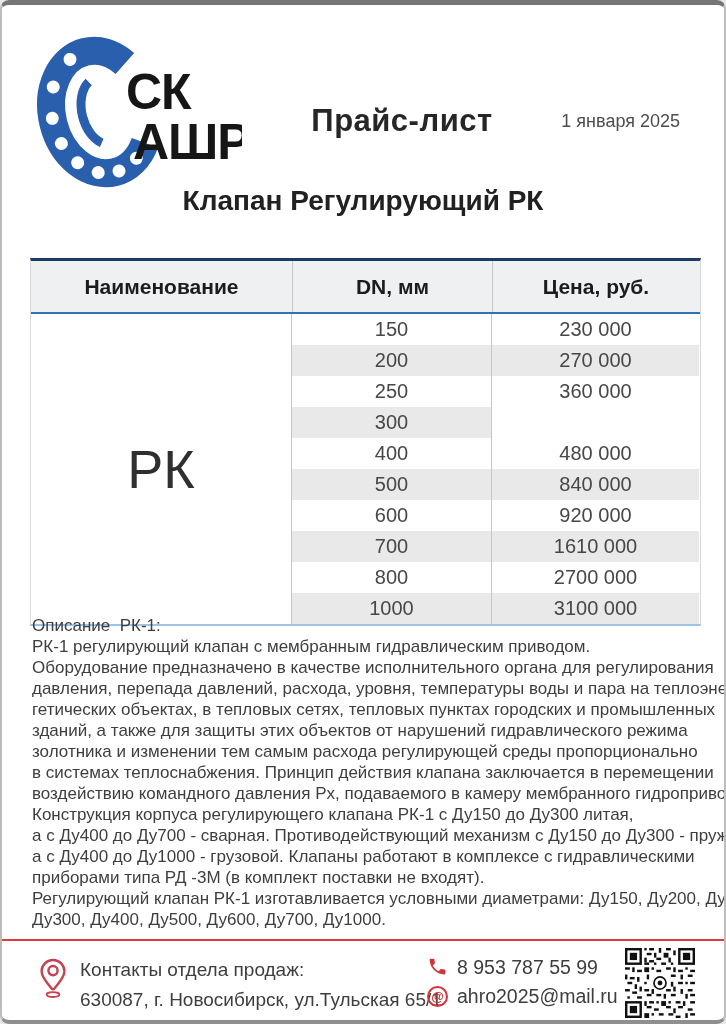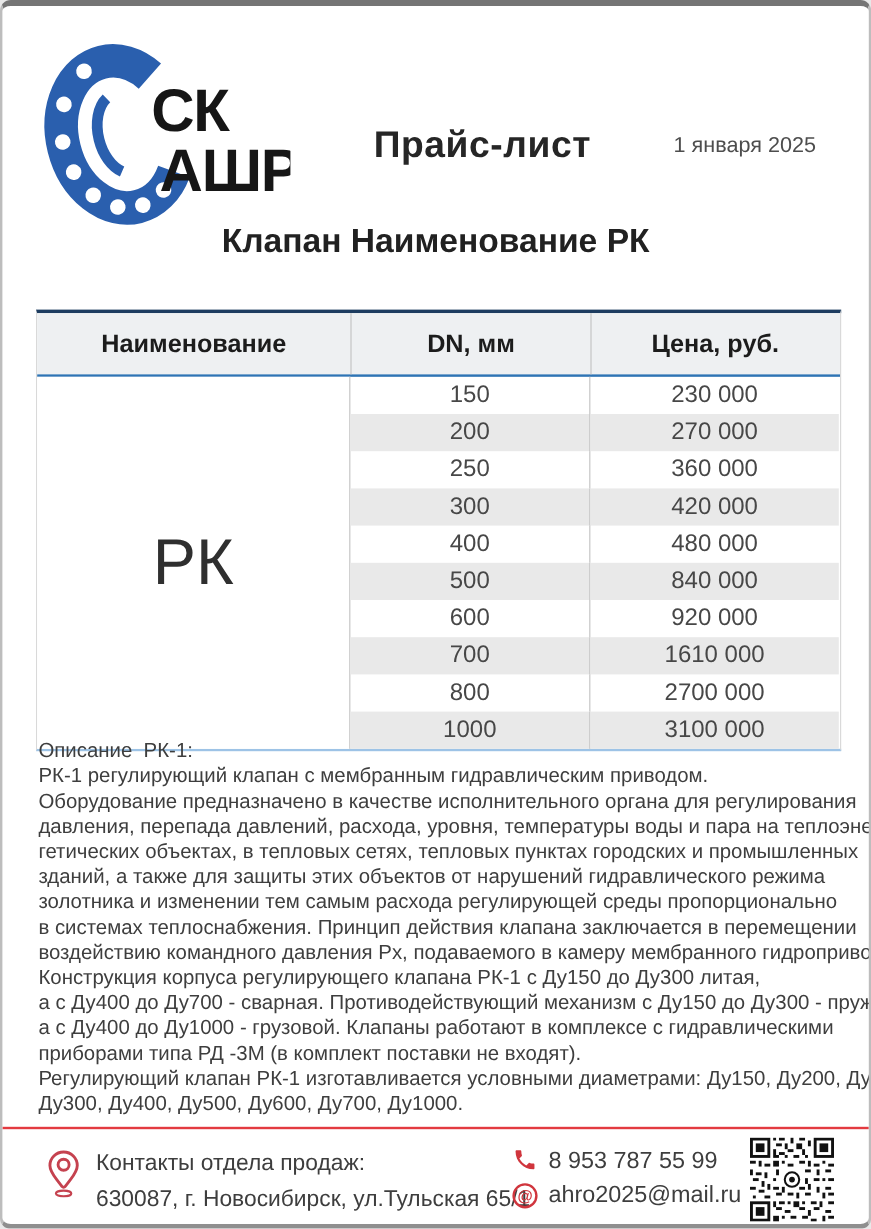--- a/index.html
+++ b/index.html
@@ -67,39 +67,38 @@
       <circle cx="74.2" cy="146.8" r="6.5" fill="#ffffff"></circle>
       <circle cx="94.0" cy="138.7" r="6.5" fill="#ffffff"></circle>
       <ellipse cx="74" cy="85" rx="22" ry="34" fill="none" stroke="#2a5fae" stroke-width="9" stroke-dasharray="70 110" stroke-dashoffset="-55"></ellipse>
     </g>
     <text x="96" y="82" font-size="50" font-weight="bold" letter-spacing="-1" fill="#161616">СК</text>
     <text x="103" y="132" font-size="50" font-weight="bold" letter-spacing="-1" fill="#161616">АШРО</text>
   </svg>
 
   <div class="doc-title">Прайс-лист</div>
   <div class="doc-date">1 января 2025</div>
-  <div class="product-title">Клапан Наименование РК</div>
+  <div class="product-title">Клапан Регулирующий РК</div>
 
   <div class="table">
     <div class="thead">
       <div class="th">Наименование</div>
       <div class="th">DN, мм</div>
       <div class="th">Цена, руб.</div>
     </div>
     <div class="tbody">
       <div class="product-cell">РК</div>
 
       <div class="cell dn">150</div>
       <div class="cell price">230 000</div>
       <div class="cell dn shade">200</div>
       <div class="cell price shade">270 000</div>
       <div class="cell dn">250</div>
       <div class="cell price">360 000</div>
       <div class="cell dn shade">300</div>
-      <div class="cell price shade">420 000</div>
       <div class="cell dn">400</div>
       <div class="cell price">480 000</div>
       <div class="cell dn shade">500</div>
       <div class="cell price shade">840 000</div>
       <div class="cell dn">600</div>
       <div class="cell price">920 000</div>
       <div class="cell dn shade">700</div>
       <div class="cell price shade">1610 000</div>
       <div class="cell dn">800</div>
       <div class="cell price">2700 000</div>

